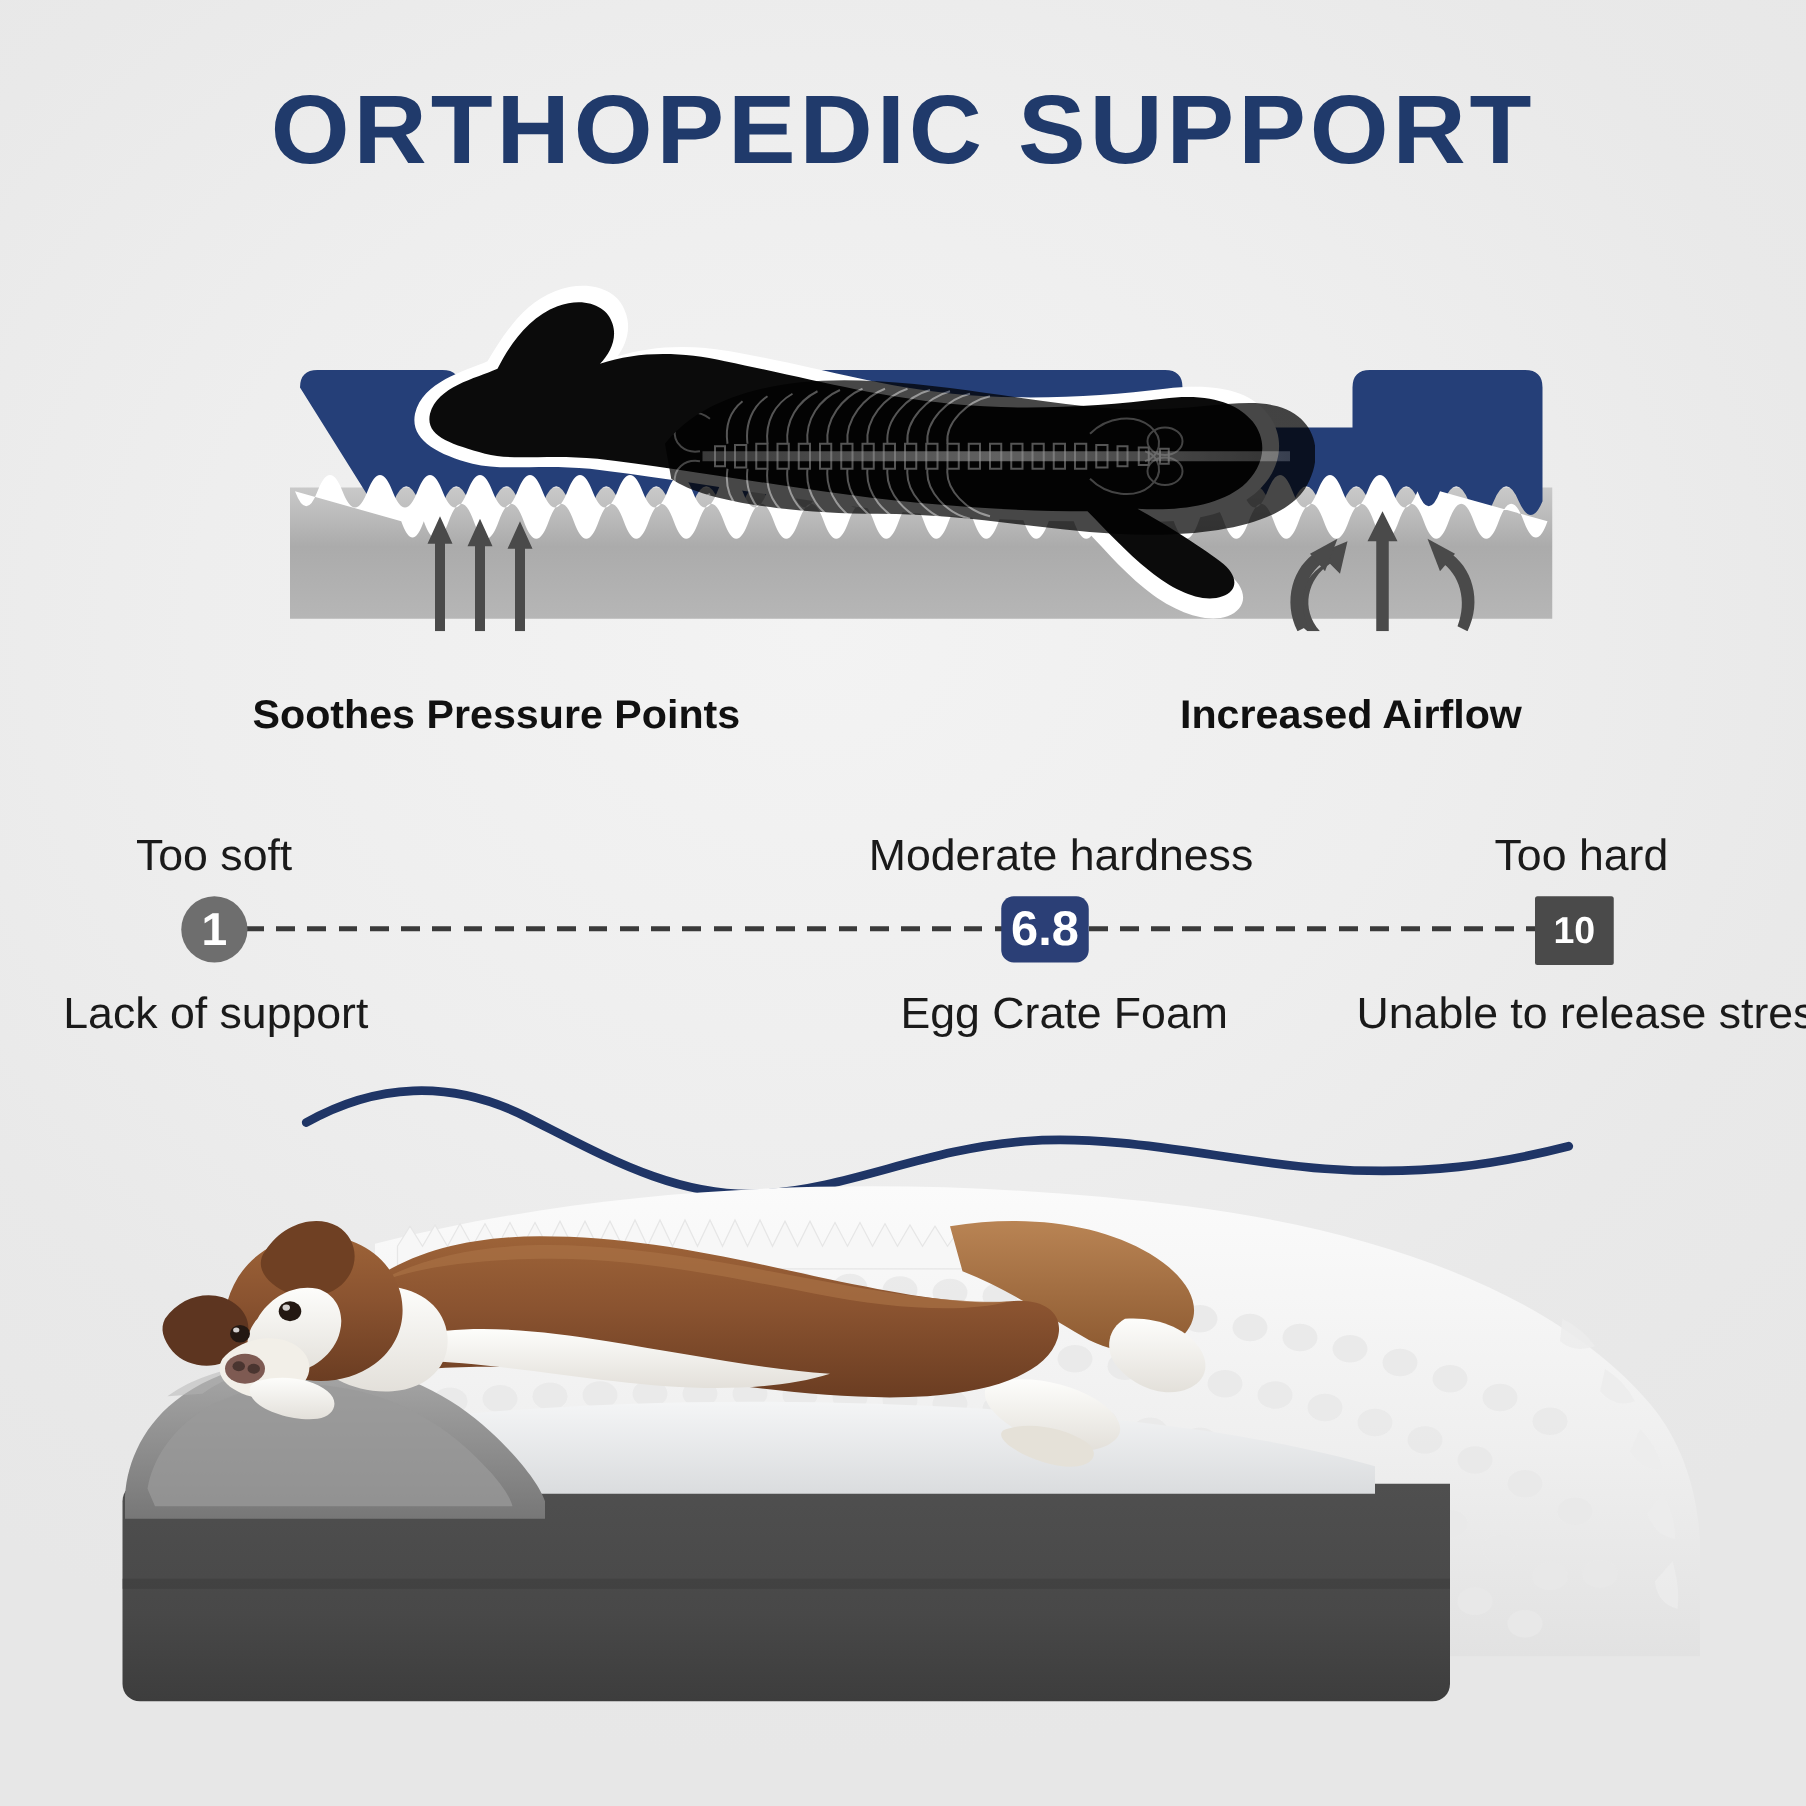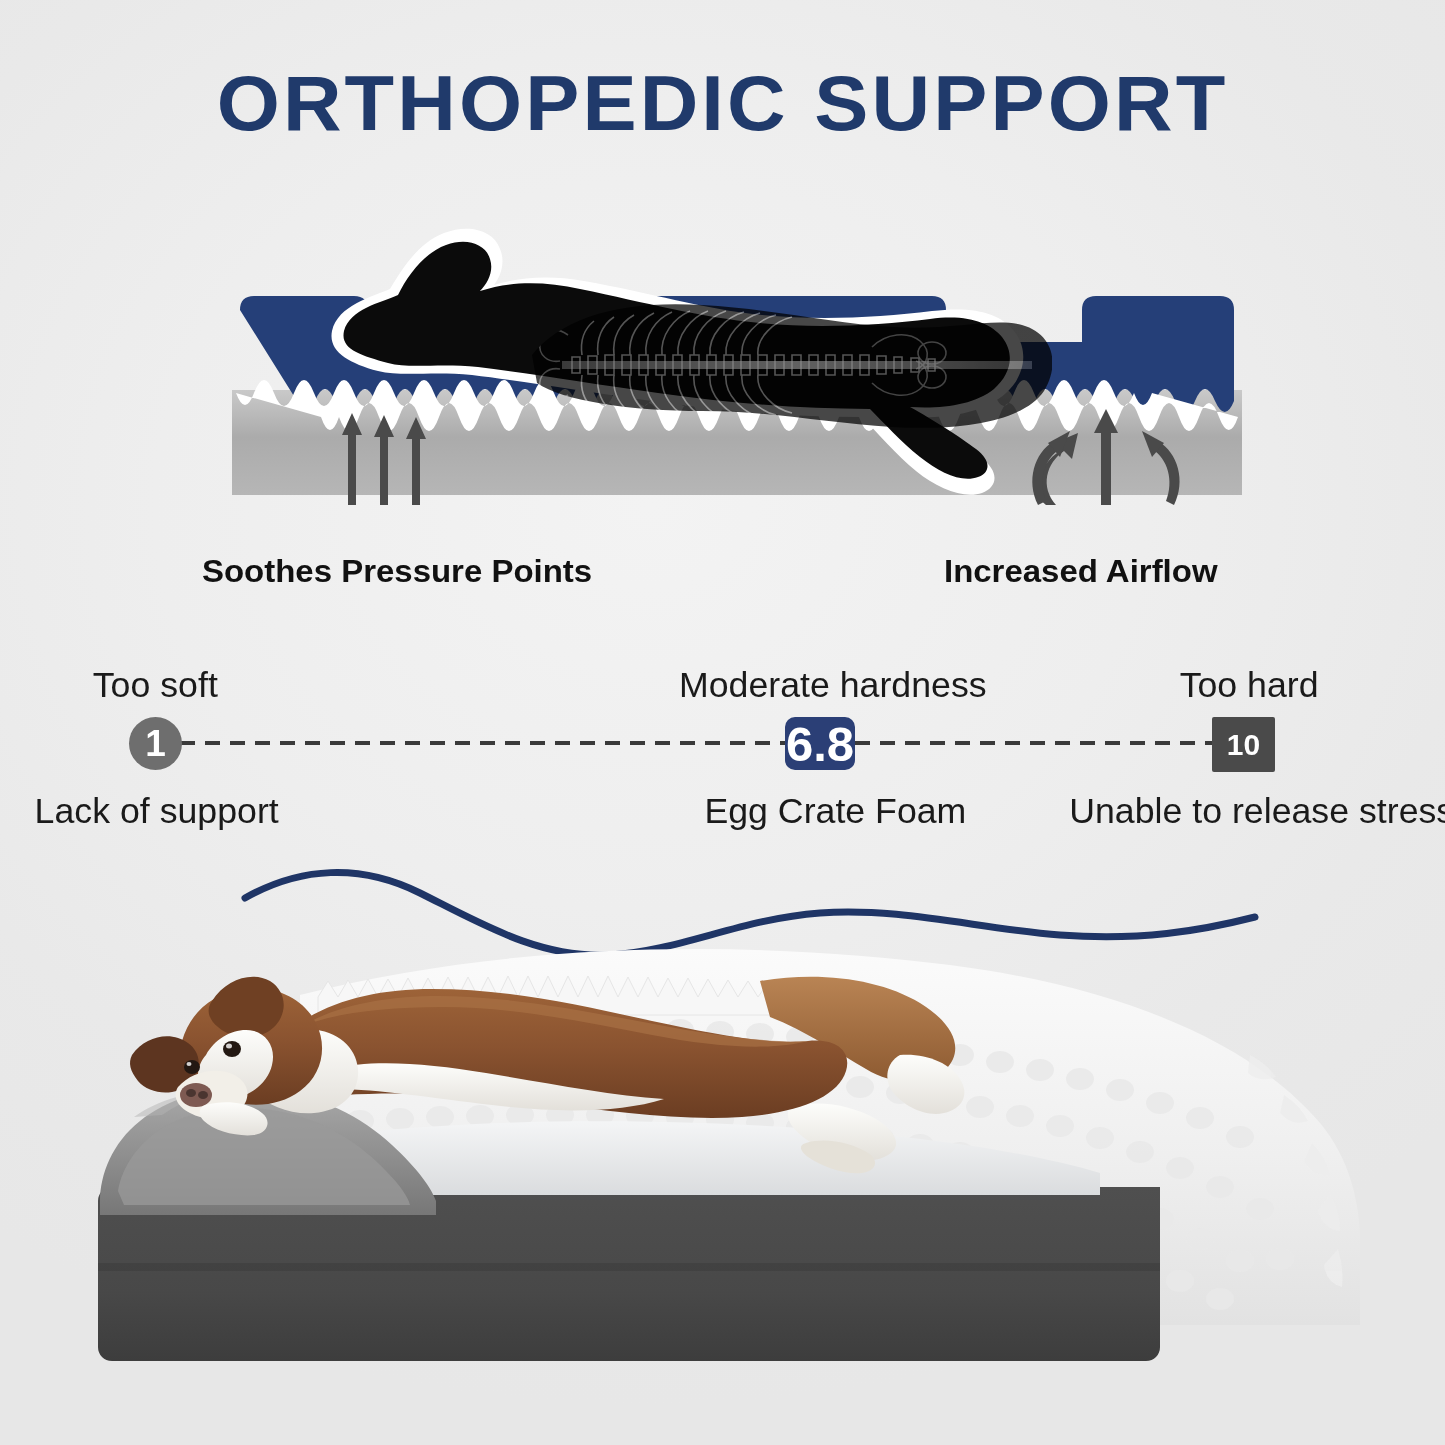--- a/index.html
+++ b/index.html
@@ -59,21 +59,21 @@
     white-space: nowrap;
     transform: scaleX(1.03);
     transform-origin: left center;
   }
   .caption.c-left  { left: 202px; top: 553px; }
   .caption.c-right { left: 944px; top: 553px; }
 
   
   .scale {
     position: absolute;
-    left: 0;
+    left: 16px;
     top: 655px;
     width: 1234px;
     height: 190px;
   }
   .scale-track {
     position: absolute;
     left: 155px;
     top: 86px;
     width: 1100px;
     height: 4px;
@@ -117,21 +117,21 @@
     background: #6e6e6e;
     font-size: 37px;
   }
   .marker-mid {
     left: 785px;
     top: 62px;
     width: 70px;
     height: 53px;
     border-radius: 10px;
     background: #2b3f76;
-    font-size: 49px;
+    font-size: 39px;
   }
   .marker-hard {
     left: 1212px;
     top: 62px;
     width: 63px;
     height: 55px;
     border-radius: 2px;
     background: #4a4a4a;
     font-size: 30px;
   }

